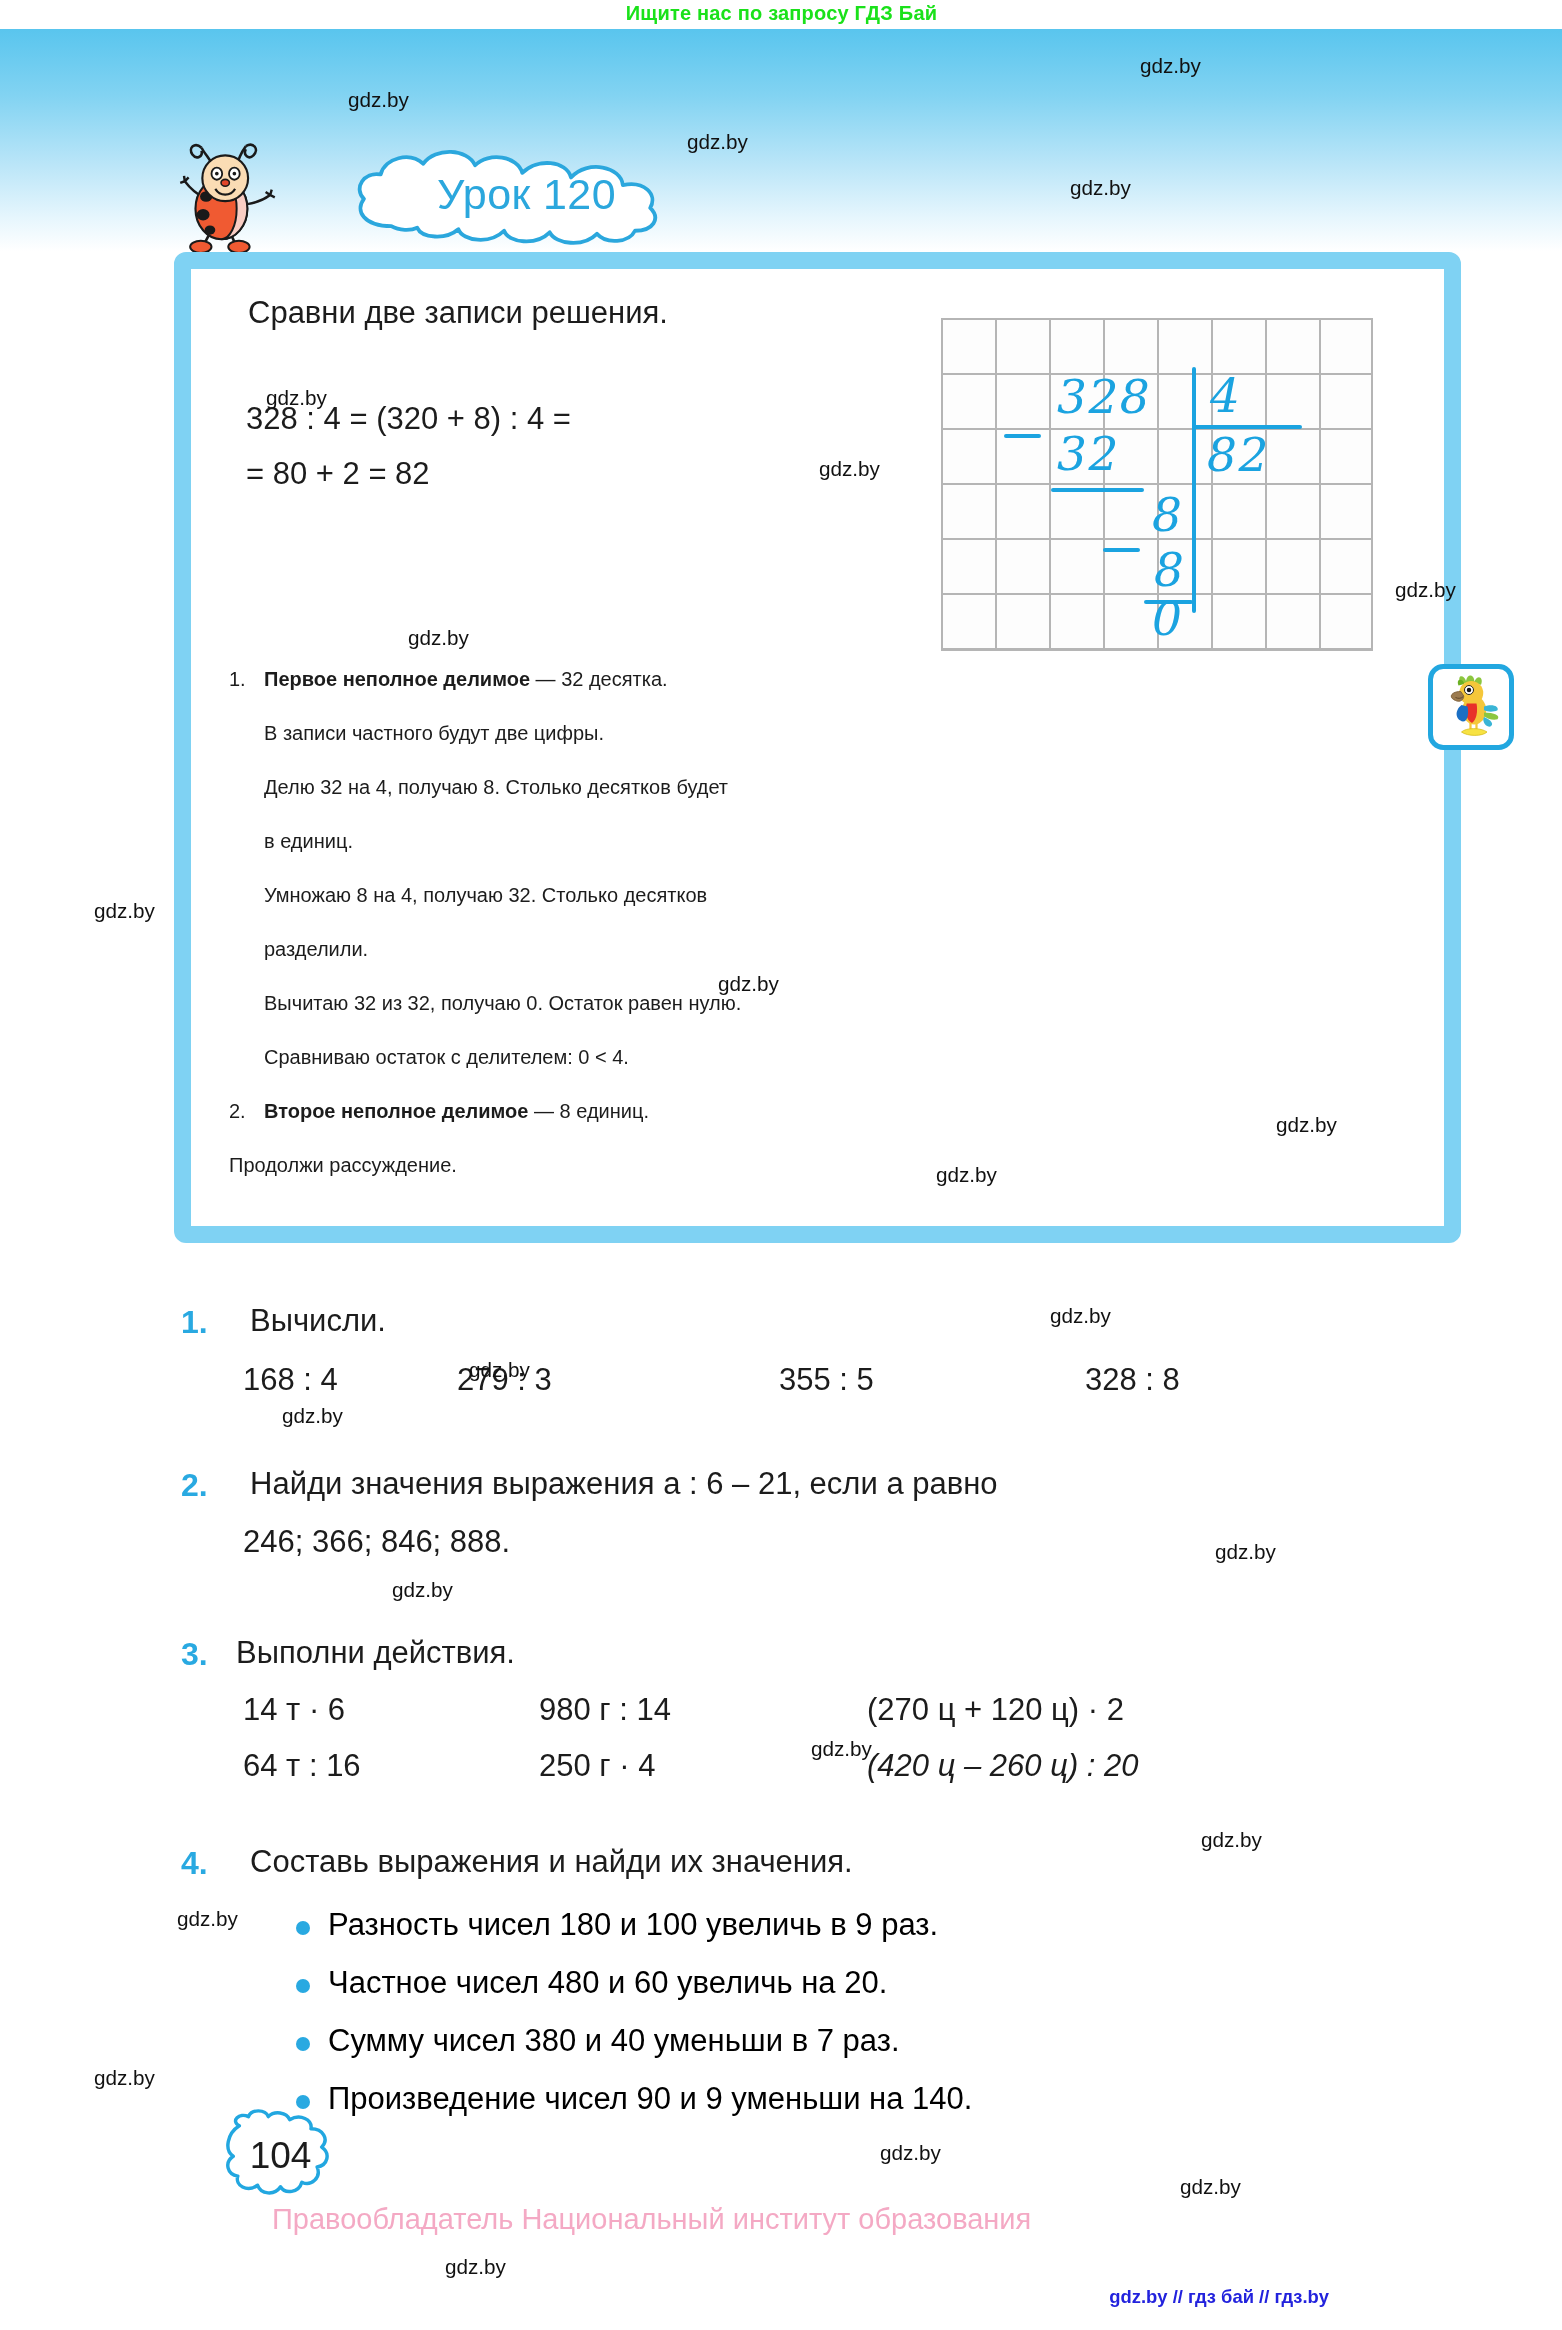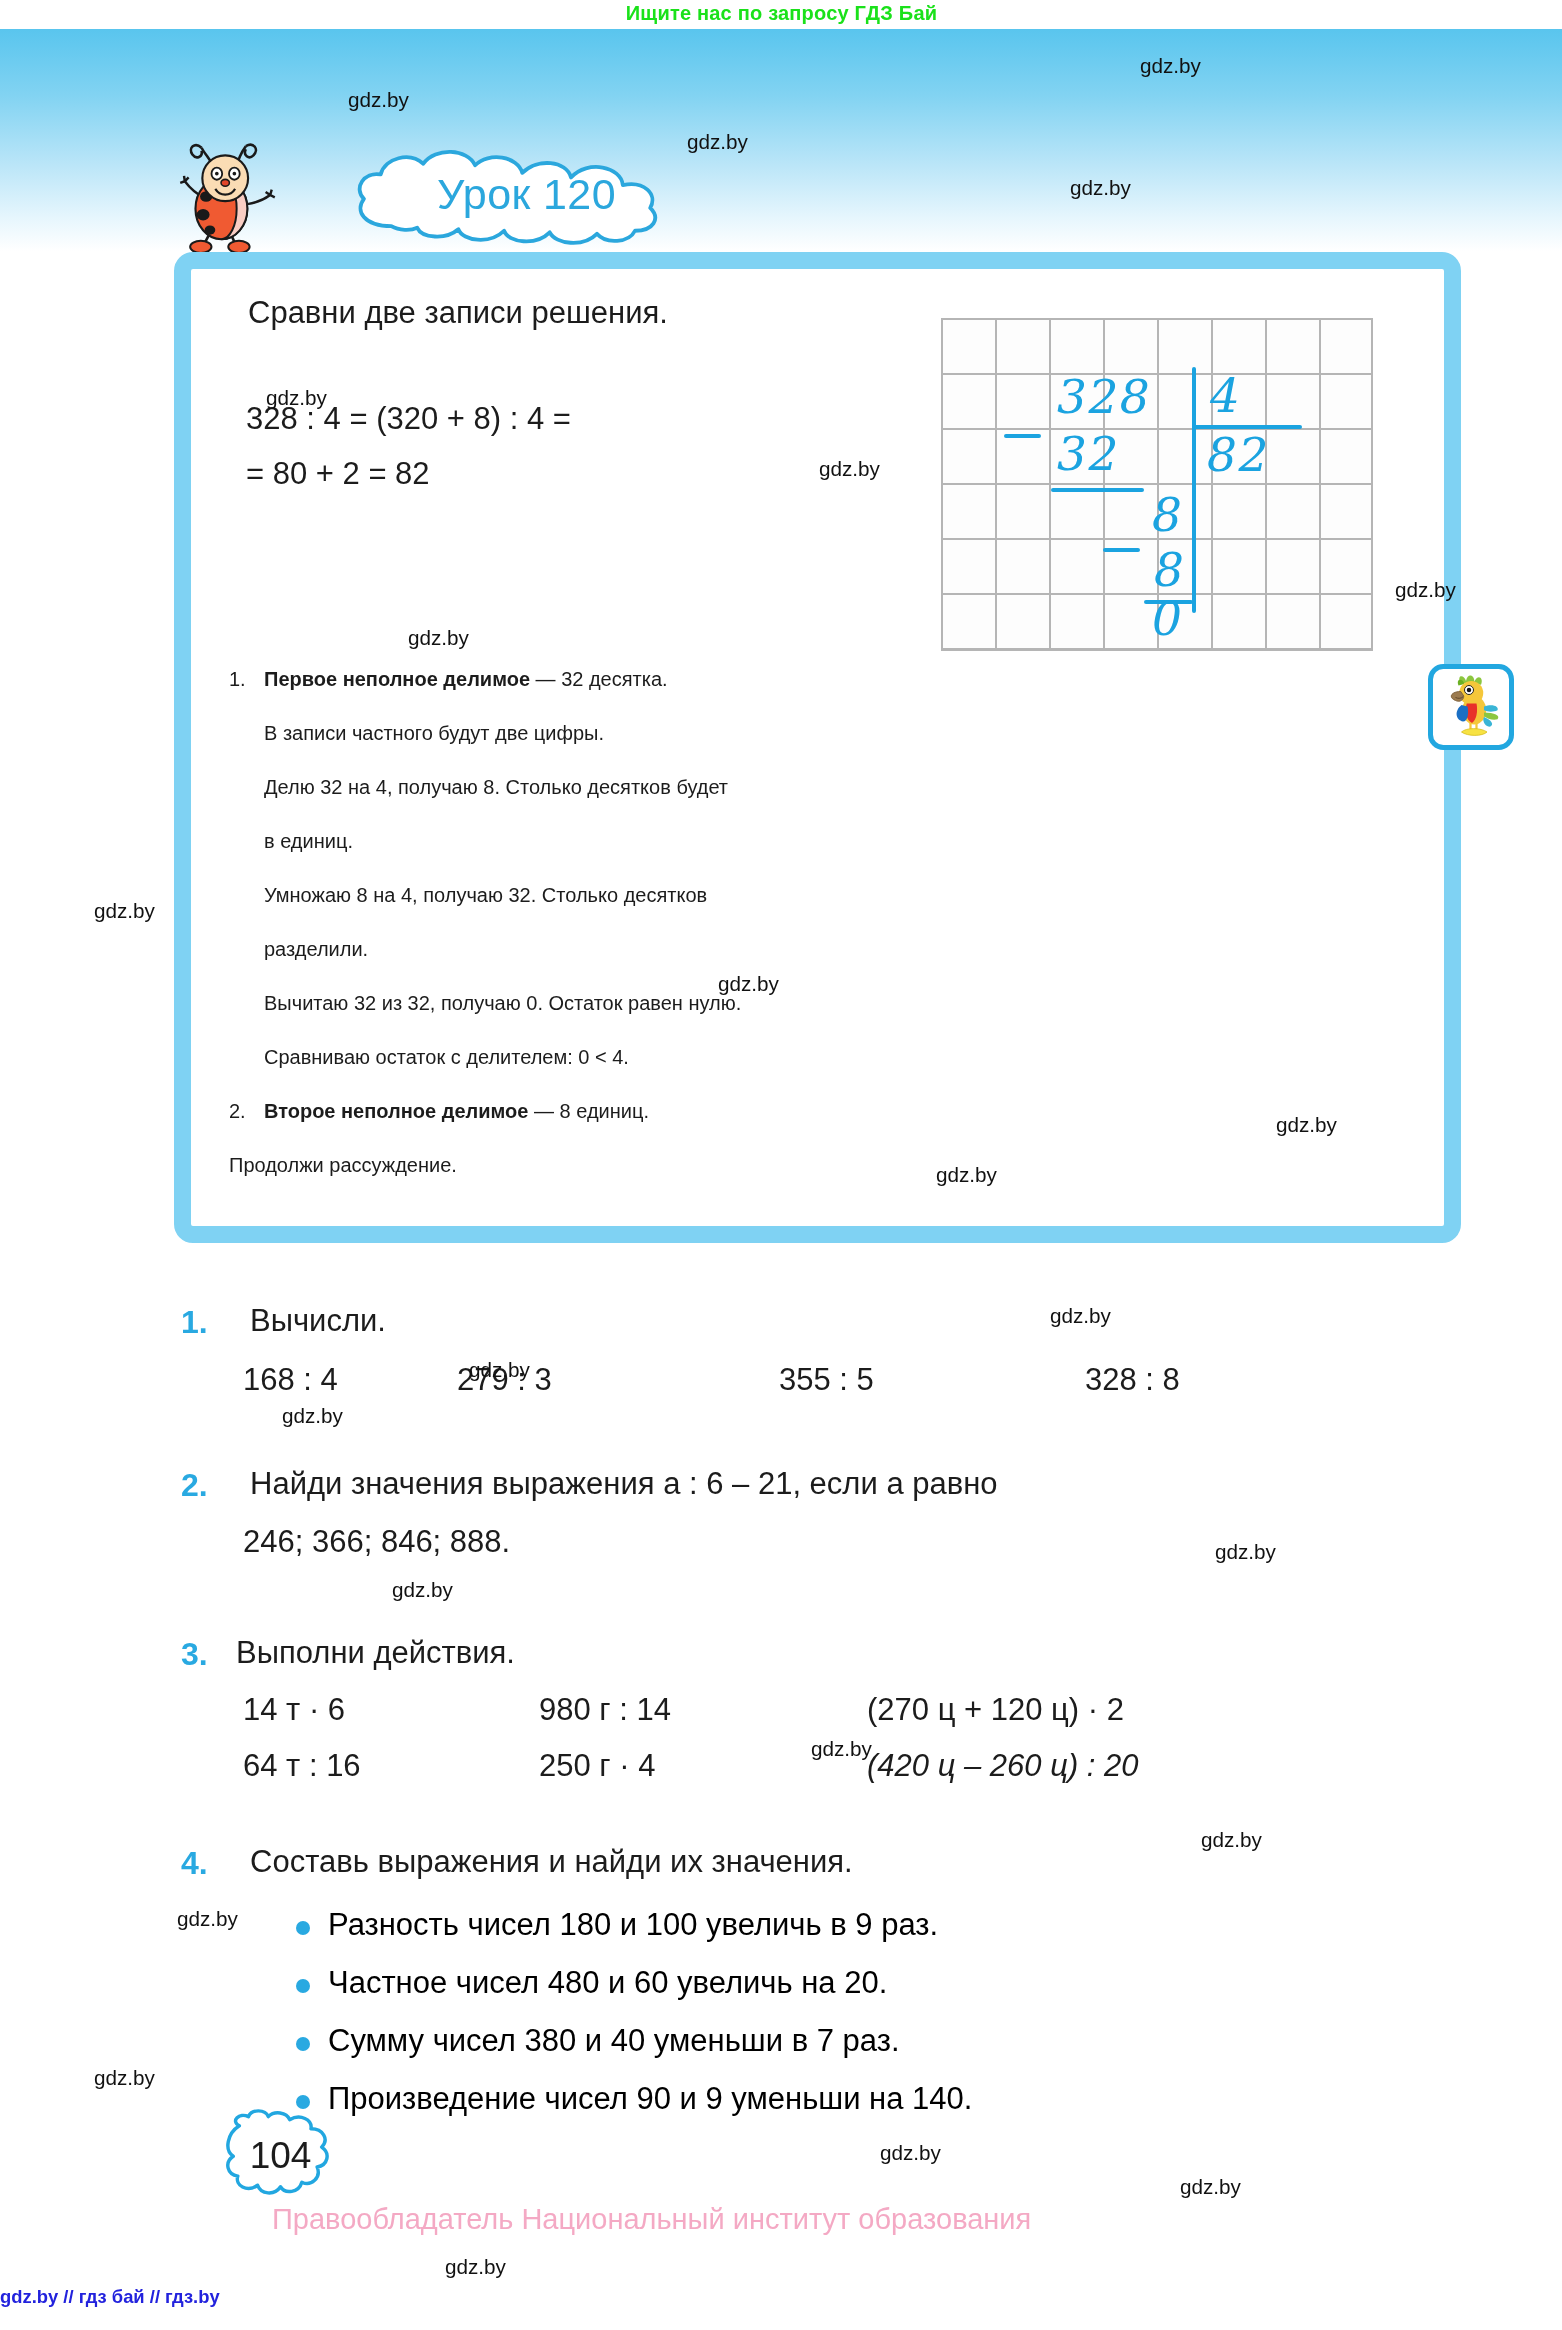--- a/index.html
+++ b/index.html
@@ -78,21 +78,21 @@
   }
 
   
   .main-box {
     position: absolute;
     left: 174px;
     top: 252px;
     width: 1287px;
     height: 991px;
     border: 17px solid #7fd2f3;
-    border-radius: 19px;
+    border-radius: 12px;
     background: #ffffff;
     box-sizing: border-box;
   }
   .box-inner {
     position: relative;
     width: 100%;
     height: 100%;
   }
 
   .prompt-line {
@@ -249,21 +249,21 @@
     font-size: 29px;
     color: #f4a9c4;
     white-space: nowrap;
   }
 
   .bottom-links {
     position: absolute;
     left: 0;
     top: 2286px;
     width: 1329px;
-    text-align: left;
+    text-align: right;
     font-size: 18.4px;
     color: #2222dd;
     font-weight: 700;
   }
 
   
   .wm {
     position: absolute;
     font-size: 20.7px;
     color: #111111;

